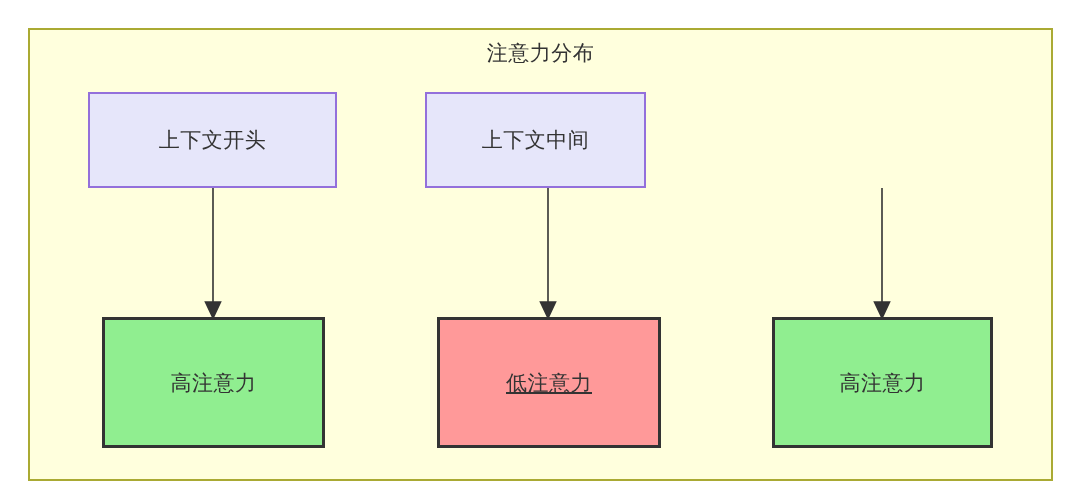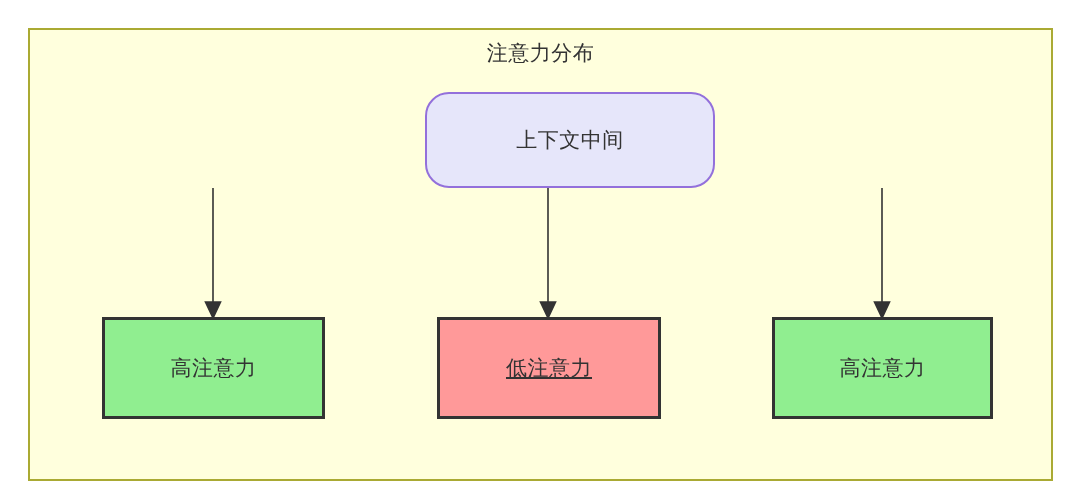--- a/index.html
+++ b/index.html
@@ -39,28 +39,28 @@
     background:#e6e6fa;
     border:2px solid #9370db;
     display:flex;
     align-items:center;
     justify-content:center;
     color:#333333;
     font-size:21px;
     letter-spacing:0.5px;
   }
   #src0{left:88px;top:92px;width:249px;}
-  #src1{left:425px;top:92px;width:290px;border-radius:24px;}
+  #src1{left:425px;top:92px;width:221px;}
   #src2{left:760px;top:92px;width:247px;}
 
   
   .node-res{
     position:absolute;
     box-sizing:border-box;
-    height:102px;
+    height:131px;
     border:3px solid #333333;
     display:flex;
     align-items:center;
     justify-content:center;
     color:#333333;
     font-size:21px;
     letter-spacing:0.5px;
   }
   #res0{left:102px;top:317px;width:223px;}
   #res1{left:437px;top:317px;width:224px;}
@@ -91,20 +91,23 @@
         <line x1="548" y1="188" x2="548" y2="305"></line>
         <polygon points="548,318 540.5,302 555.5,302"></polygon>
       </g>
       <g>
         <line x1="882" y1="188" x2="882" y2="305"></line>
         <polygon points="882,318 874.5,302 889.5,302"></polygon>
       </g>
     </g>
   </svg>
 
+  <div class="node-src" id="src0" style="background: rgb(230, 230, 250); border-color: rgb(147, 112, 219);">
+    <span>上下文开头</span>
+  </div>
   <div class="node-src" id="src1" style="background: rgb(230, 230, 250); border-color: rgb(147, 112, 219);">
     <span>上下文中间</span>
   </div>
 
   <div class="node-res" id="res0" style="background: rgb(144, 238, 144); border-color: rgb(51, 51, 51);">
     <span>高注意力</span>
   </div>
   <div class="node-res" id="res1" style="background: rgb(255, 153, 153); border-color: rgb(51, 51, 51); text-decoration: underline;">
     <span>低注意力</span>
   </div>

